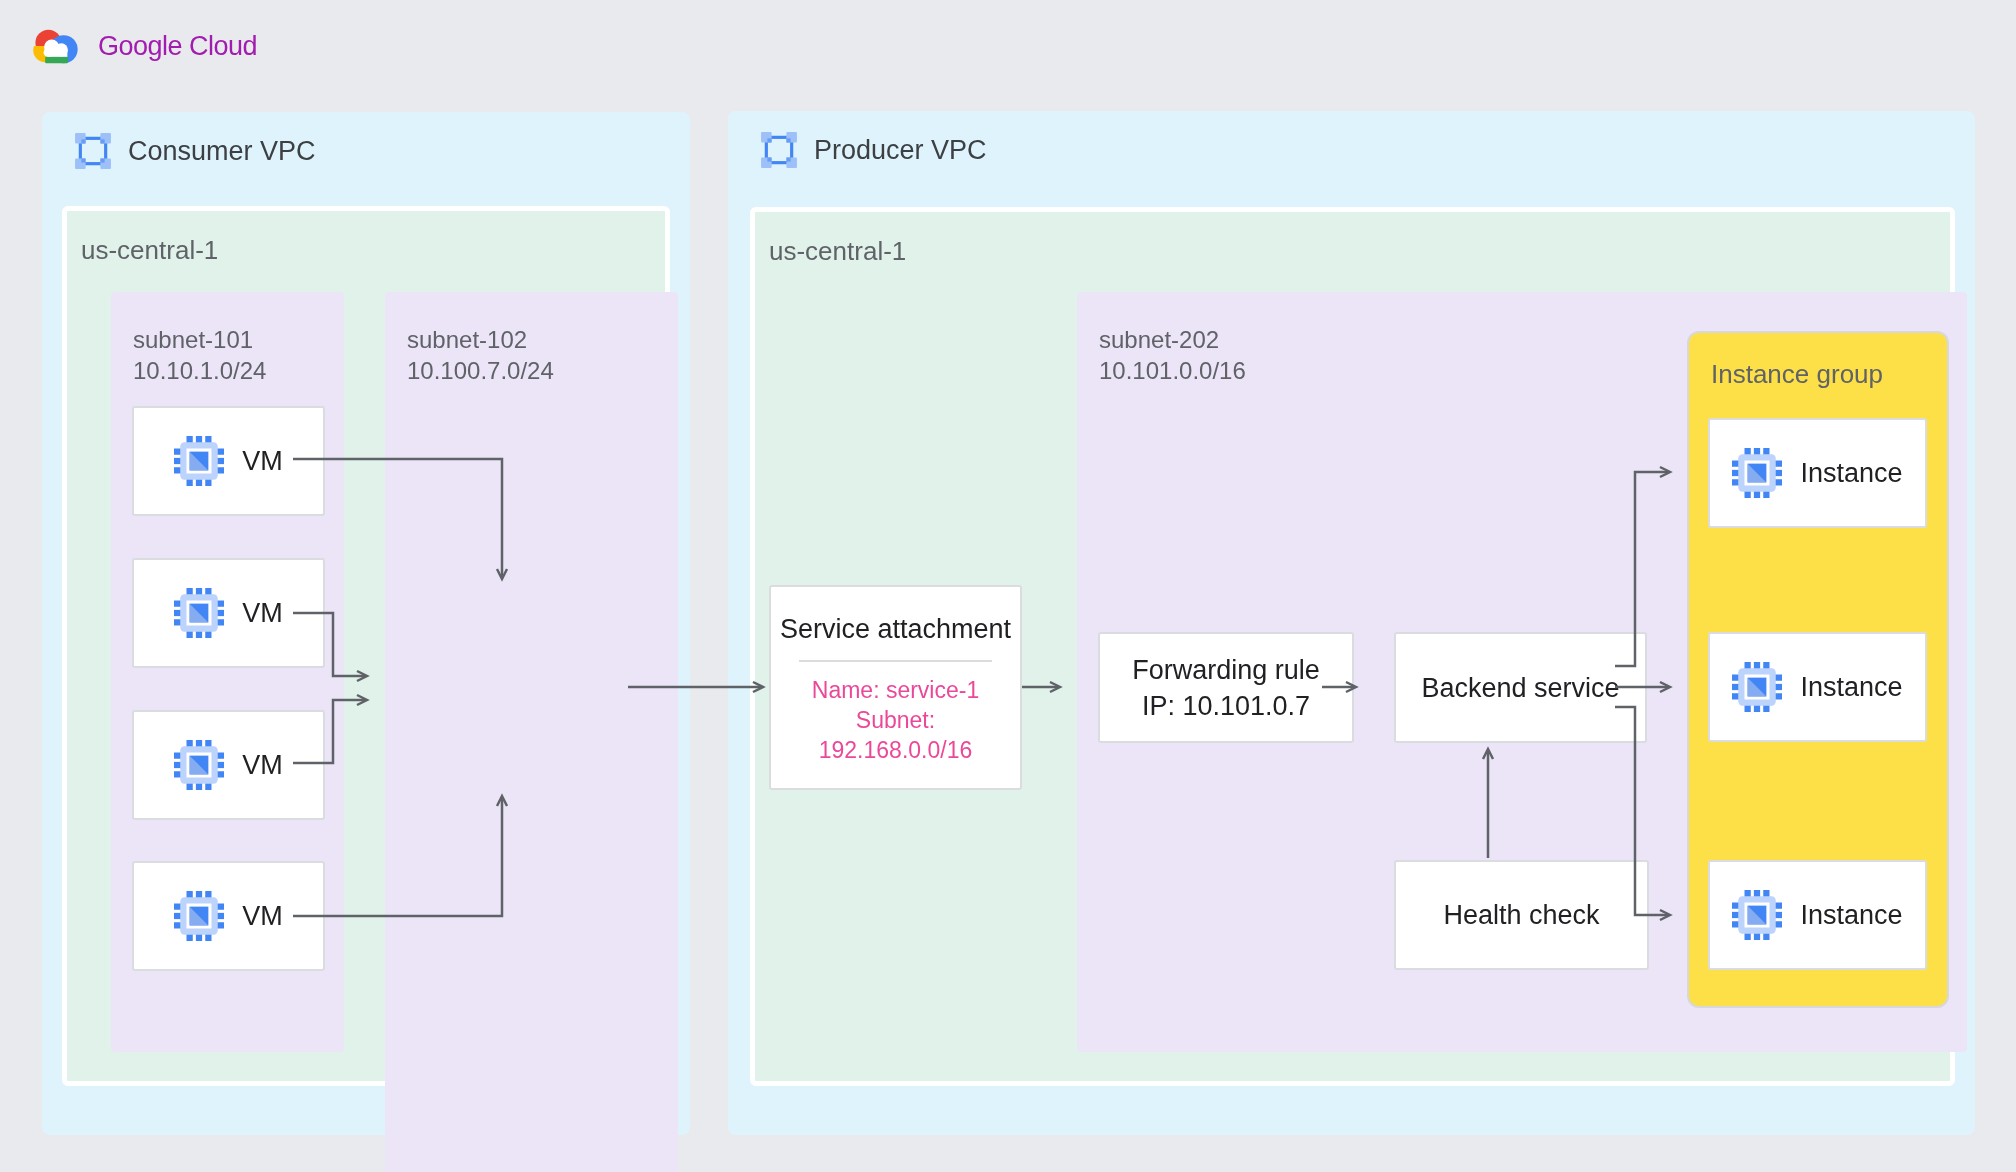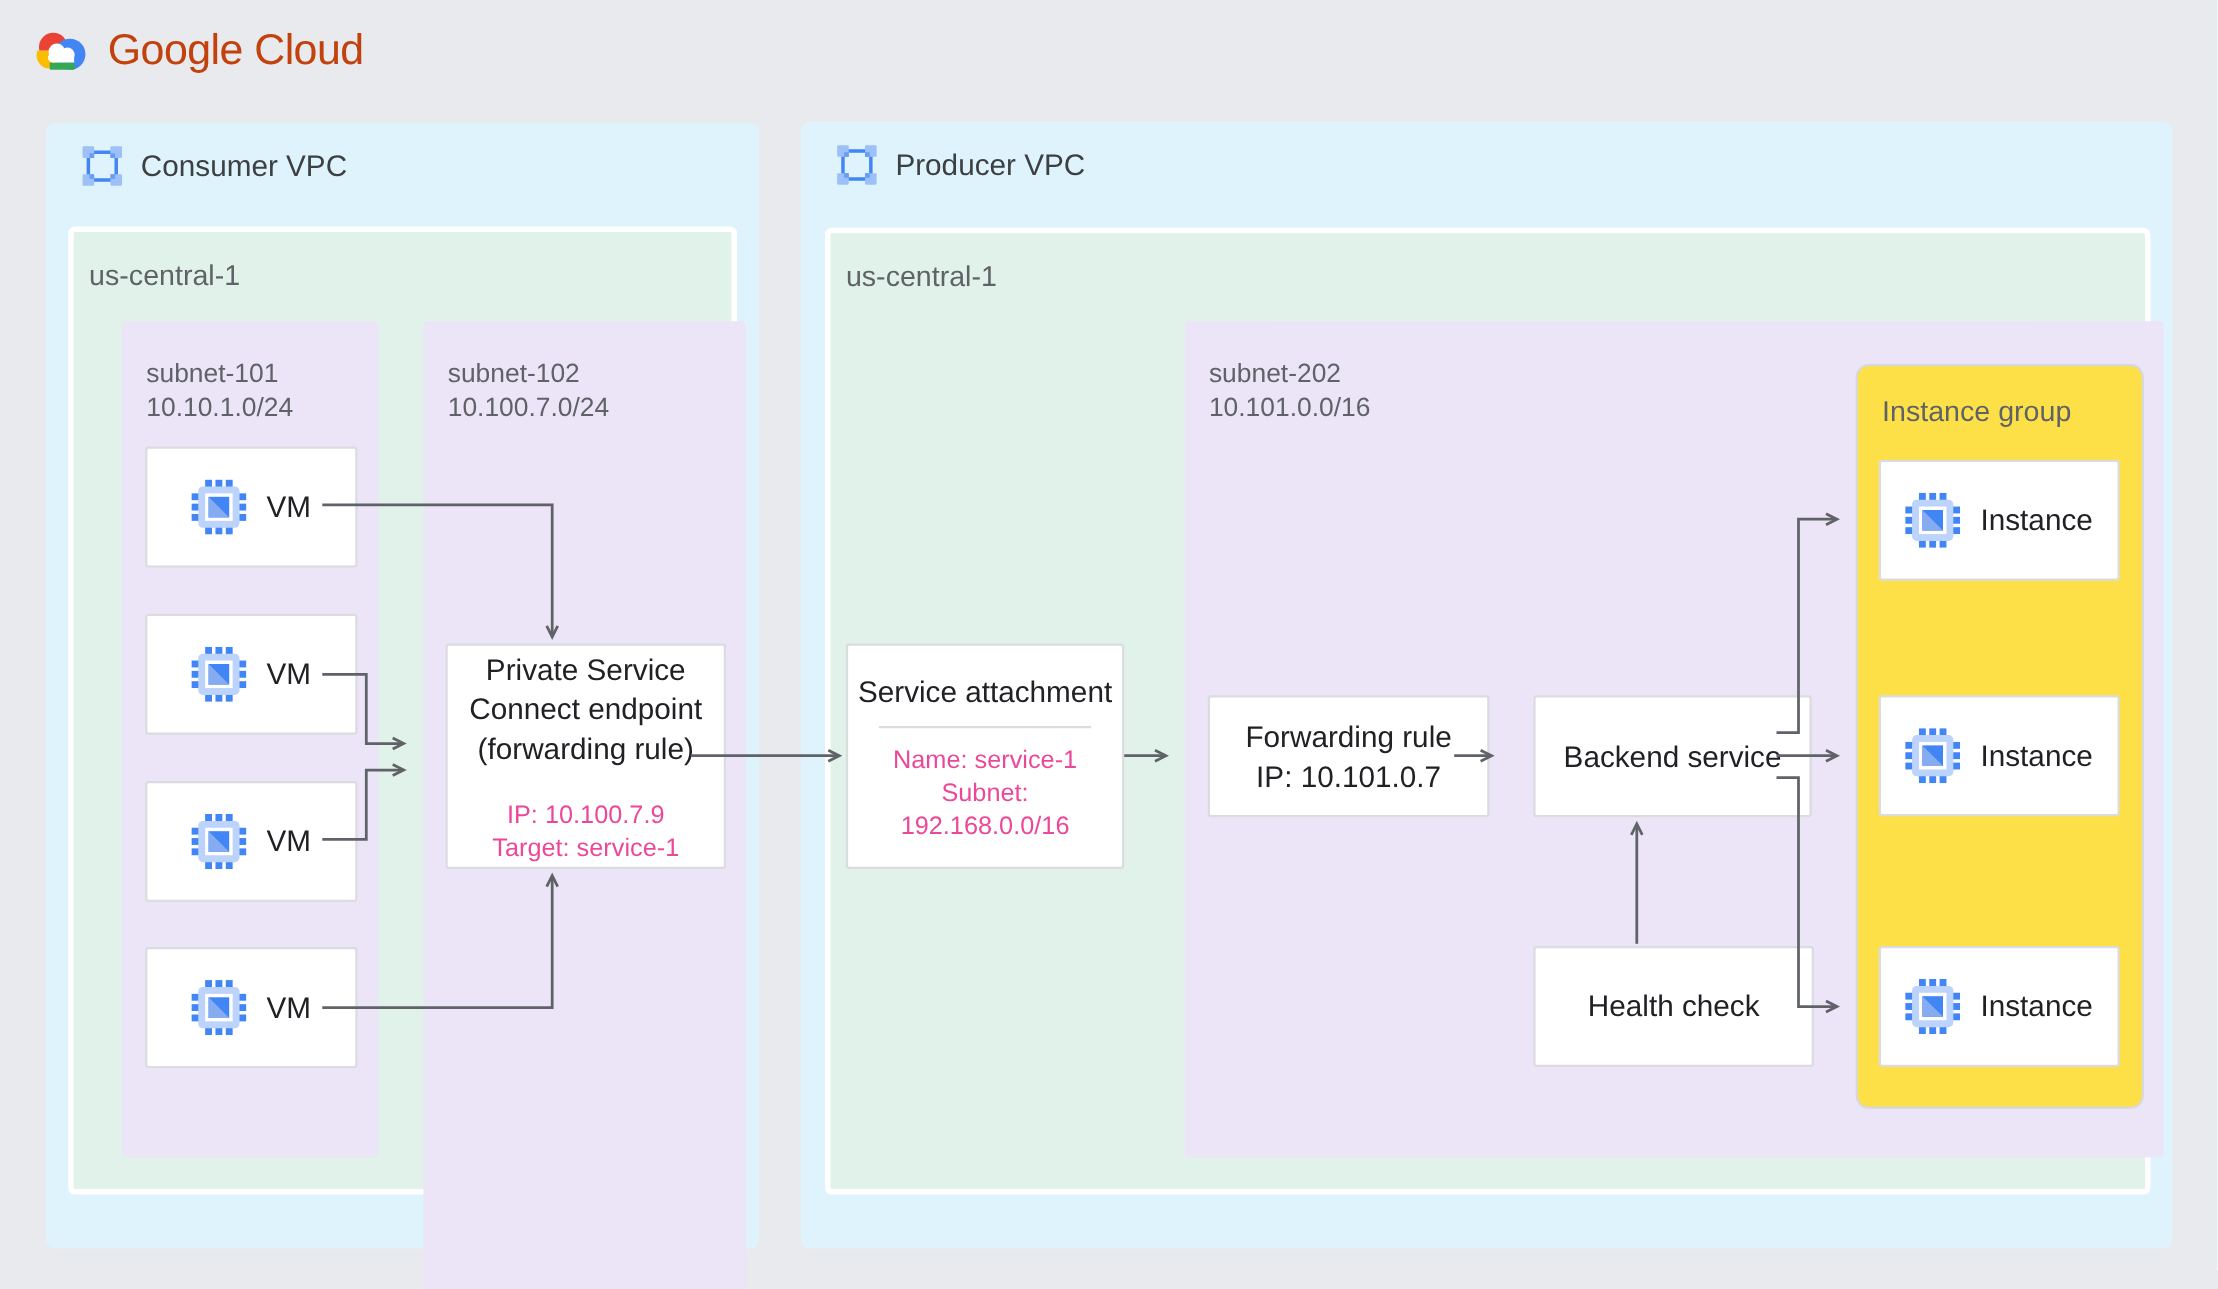--- a/index.html
+++ b/index.html
@@ -5,21 +5,21 @@
   html,body { margin:0; padding:0; }
   body { font-family: "Liberation Sans", "DejaVu Sans", sans-serif; }
   #canvas {
     position: relative;
     width: 2016px; height: 1172px;
     background: #e8eaed;
     overflow: hidden;
   }
   
   .logo { position:absolute; left:30px; top:24px; display:flex; align-items:center; gap:16px; }
-  .logo-text { font-size:39px; color:#c2410c; letter-spacing:-0.5px; }
+  .logo-text { font-size:27px; color:#a21caf; letter-spacing:-0.5px; }
   
   .vpc {
     position:absolute; box-sizing:border-box;
     background:#dff3fd; border-radius:8px;
   }
   .vpc-header { position:absolute; left:32px; top:20px; display:flex; align-items:center; gap:16px; }
   .vpc-label { font-size:27px; color:#3c4043; }
   .region {
     position:absolute; box-sizing:border-box;
     background:#e0f2e9; border:5px solid #ffffff; border-radius:6px;
@@ -213,32 +213,20 @@
 </span>
           <span class="title">VM</span>
         </div>
       </div>
 
       <div class="subnet" style="left:286px; top:81px; width:293px; height:936px;">
         <div class="subnet-label">
           <div>subnet-102</div>
           <div>10.100.7.0/24</div>
         </div>
-        <div class="node node-col" style="left:20px; top:293px; width:255px; height:205px; padding:10px 0;">
-          <div class="title">
-            <div>Private Service</div>
-            <div>Connect endpoint</div>
-            <div>(forwarding rule)</div>
-          </div>
-          <div class="divider"></div>
-          <div class="details">
-            <div>IP: 10.100.7.9</div>
-            <div>Target: service-1</div>
-          </div>
-        </div>
       </div>
     </div>
   </div>
 
   <div class="vpc" style="left:728px; top:111px; width:1247px; height:1024px;">
     <div class="vpc-header">
       <span class="tpl-vpc-icon" style="display: inline-flex;">
   <svg width="38" height="38" viewBox="0 0 36 36">
     <g stroke="#4285f4" stroke-width="3">
       <line x1="8" y1="6" x2="28" y2="6"></line>

